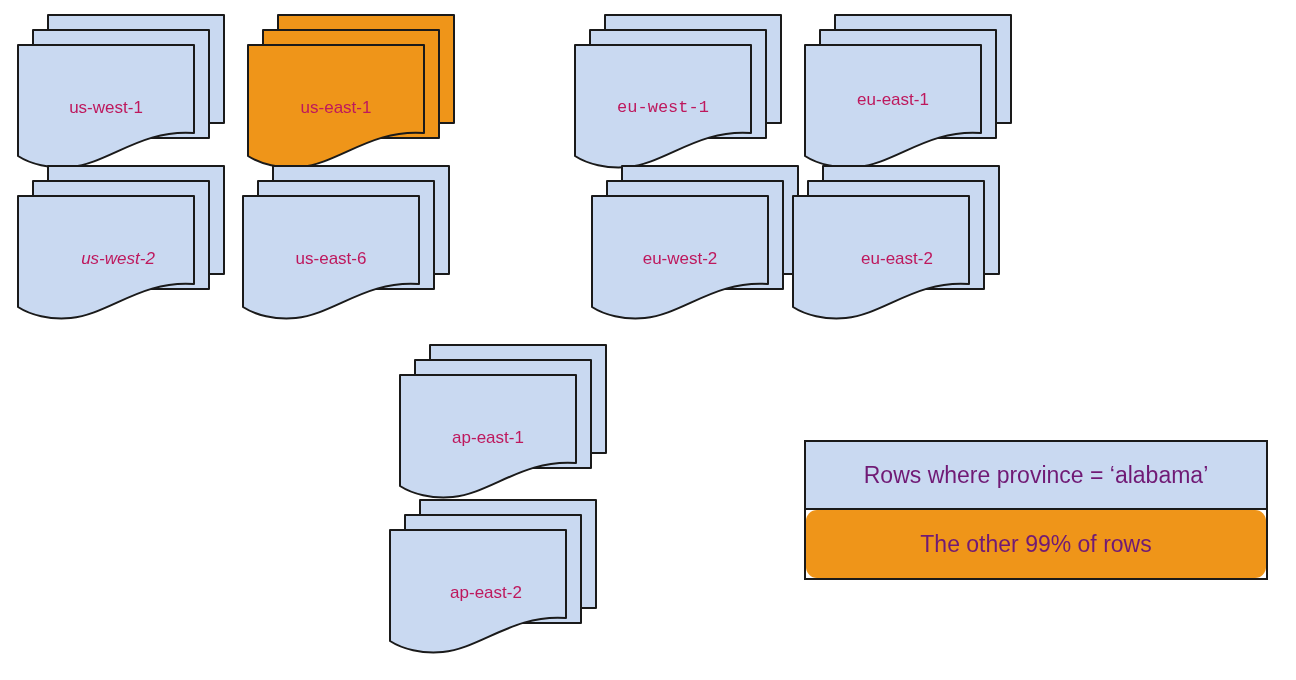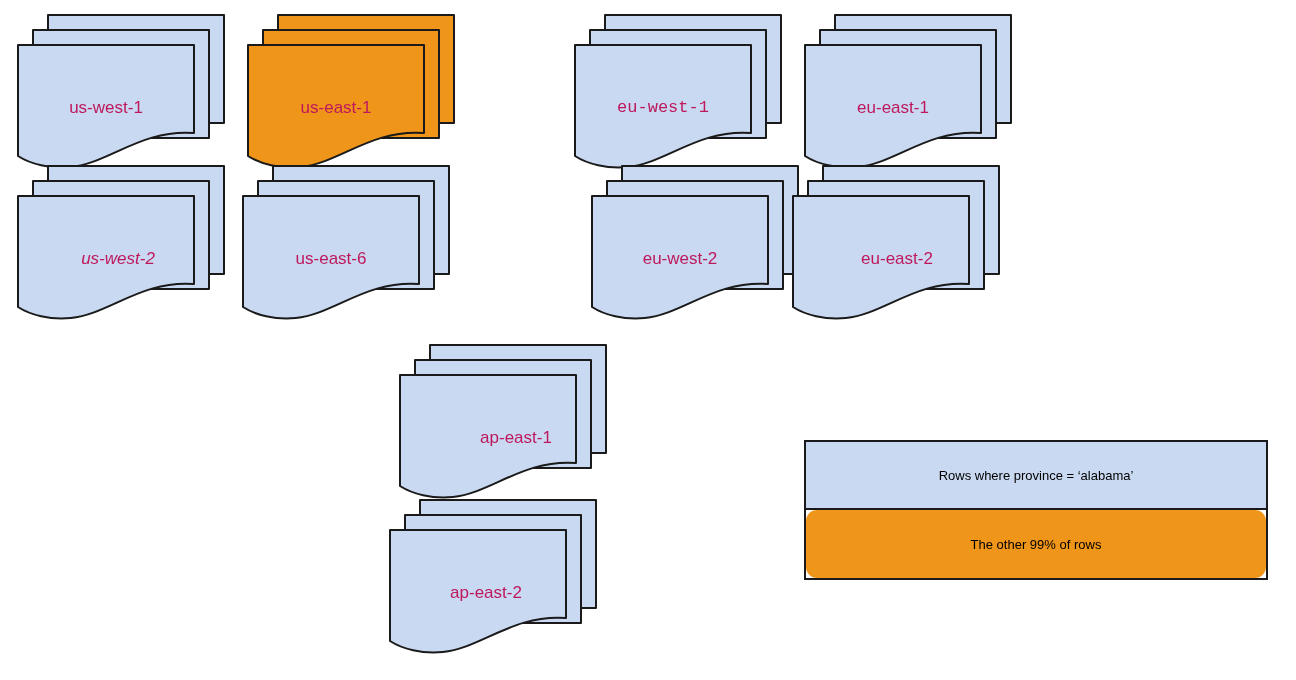--- a/index.html
+++ b/index.html
@@ -50,22 +50,22 @@
     box-sizing: border-box;
     border: 2px solid #1a1a1a;
     background: #ffffff;
   }
   .legend-row {
     box-sizing: border-box;
     display: flex;
     align-items: center;
     justify-content: center;
     font-family: "Liberation Sans", sans-serif;
-    font-size: 13px;
-    color: #000000;
+    font-size: 23px;
+    color: #701a75;
     white-space: nowrap;
   }
   .legend-row.blue {
     background: #c9d9f1;
     border-bottom: 2px solid #1a1a1a;
   }
   .legend-row.orange {
     background: #ef9519;
   }
 </style>
@@ -96,21 +96,21 @@
         <path d="M 0 0 L 176 0 L 176 88 C 123.19999999999999 84, 91.52000000000001 118, 52.8 122 C 31.68 124, 12.32 119, 0 111 Z" transform="translate(0,30)" fill="#c9d9f1" stroke="#1a1a1a" stroke-width="2" stroke-linejoin="round"></path>
       </svg>
       <div class="doc-label" style="left: 0px; top: 54px; width: 176px; font-family: Liberation Mono, monospace;">eu-west-1</div>
     </div>
     <div class="doc-stack" style="left: 805px; top: 45px;">
       <svg width="212" height="158" viewBox="0 0 212 158" style="left: 0px; top: -30px;">
         <rect x="30" y="0" width="176" height="108" fill="#c9d9f1" stroke="#1a1a1a" stroke-width="2" stroke-linejoin="round"></rect>
         <rect x="15" y="15" width="176" height="108" fill="#c9d9f1" stroke="#1a1a1a" stroke-width="2" stroke-linejoin="round"></rect>
         <path d="M 0 0 L 176 0 L 176 88 C 123.19999999999999 84, 91.52000000000001 118, 52.8 122 C 31.68 124, 12.32 119, 0 111 Z" transform="translate(0,30)" fill="#c9d9f1" stroke="#1a1a1a" stroke-width="2" stroke-linejoin="round"></path>
       </svg>
-      <div class="doc-label" style="left: 0px; top: 54px; width: 176px;">eu-east-1</div>
+      <div class="doc-label" style="left: 0px; top: 46px; width: 176px;">eu-east-1</div>
     </div>
     <div class="doc-stack" style="left: 18px; top: 196px;">
       <svg width="212" height="158" viewBox="0 0 212 158" style="left: 0px; top: -30px;">
         <rect x="30" y="0" width="176" height="108" fill="#c9d9f1" stroke="#1a1a1a" stroke-width="2" stroke-linejoin="round"></rect>
         <rect x="15" y="15" width="176" height="108" fill="#c9d9f1" stroke="#1a1a1a" stroke-width="2" stroke-linejoin="round"></rect>
         <path d="M 0 0 L 176 0 L 176 88 C 123.19999999999999 84, 91.52000000000001 118, 52.8 122 C 31.68 124, 12.32 119, 0 111 Z" transform="translate(0,30)" fill="#c9d9f1" stroke="#1a1a1a" stroke-width="2" stroke-linejoin="round"></path>
       </svg>
       <div class="doc-label" style="left: 0px; top: 54px; width: 200px; font-style: italic;">us-west-2</div>
     </div>
     <div class="doc-stack" style="left: 243px; top: 196px;">
@@ -136,21 +136,21 @@
         <path d="M 0 0 L 176 0 L 176 88 C 123.19999999999999 84, 91.52000000000001 118, 52.8 122 C 31.68 124, 12.32 119, 0 111 Z" transform="translate(0,30)" fill="#c9d9f1" stroke="#1a1a1a" stroke-width="2" stroke-linejoin="round"></path>
       </svg>
       <div class="doc-label" style="left: 16px; top: 54px; width: 176px;">eu-east-2</div>
     </div>
     <div class="doc-stack" style="left: 400px; top: 375px;">
       <svg width="212" height="158" viewBox="0 0 212 158" style="left: 0px; top: -30px;">
         <rect x="30" y="0" width="176" height="108" fill="#c9d9f1" stroke="#1a1a1a" stroke-width="2" stroke-linejoin="round"></rect>
         <rect x="15" y="15" width="176" height="108" fill="#c9d9f1" stroke="#1a1a1a" stroke-width="2" stroke-linejoin="round"></rect>
         <path d="M 0 0 L 176 0 L 176 88 C 123.19999999999999 84, 91.52000000000001 118, 52.8 122 C 31.68 124, 12.32 119, 0 111 Z" transform="translate(0,30)" fill="#c9d9f1" stroke="#1a1a1a" stroke-width="2" stroke-linejoin="round"></path>
       </svg>
-      <div class="doc-label" style="left: 0px; top: 54px; width: 176px; padding-left: 28px;">ap-east-1</div>
+      <div class="doc-label" style="left: 0px; top: 54px; width: 176px;">ap-east-1</div>
     </div>
     <div class="doc-stack" style="left: 390px; top: 530px;">
       <svg width="212" height="158" viewBox="0 0 212 158" style="left: 0px; top: -30px;">
         <rect x="30" y="0" width="176" height="108" fill="#c9d9f1" stroke="#1a1a1a" stroke-width="2" stroke-linejoin="round"></rect>
         <rect x="15" y="15" width="176" height="108" fill="#c9d9f1" stroke="#1a1a1a" stroke-width="2" stroke-linejoin="round"></rect>
         <path d="M 0 0 L 176 0 L 176 88 C 123.19999999999999 84, 91.52000000000001 118, 52.8 122 C 31.68 124, 12.32 119, 0 111 Z" transform="translate(0,30)" fill="#c9d9f1" stroke="#1a1a1a" stroke-width="2" stroke-linejoin="round"></path>
       </svg>
       <div class="doc-label" style="left: 8px; top: 54px; width: 176px;">ap-east-2</div>
     </div>
     <div class="legend" style="left: 804px; top: 440px; width: 464px; height: 140px;">

